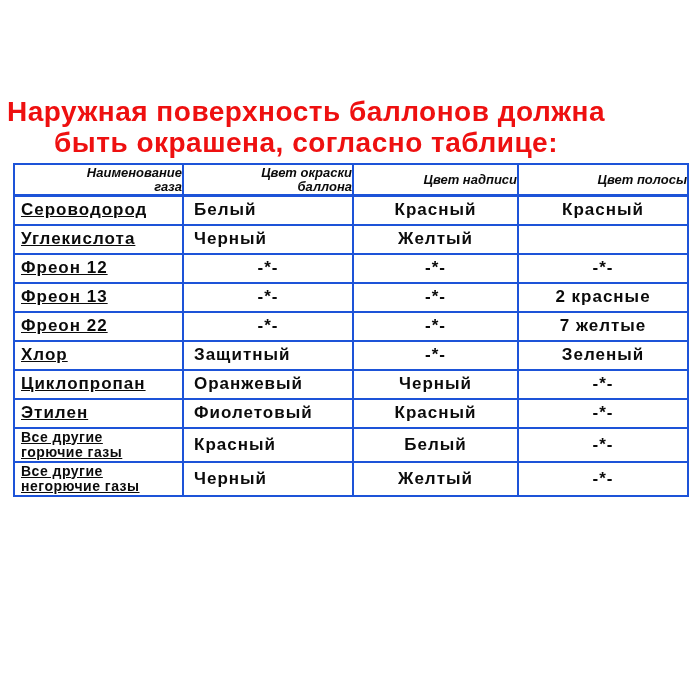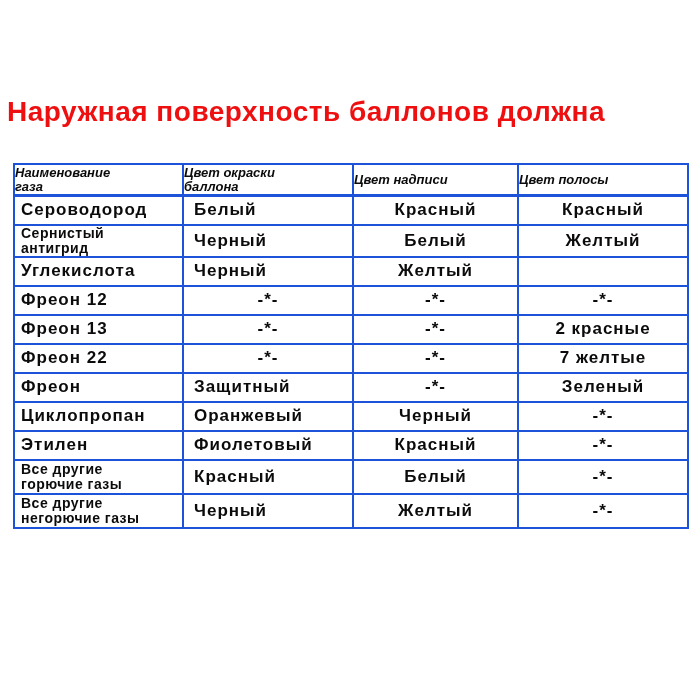--- a/index.html
+++ b/index.html
@@ -36,35 +36,36 @@
     color: #0b0b0b;
     vertical-align: middle;
     overflow: hidden;
     padding: 0;
   }
   .gas-table thead th {
     height: 29px; 
     font-size: 13px;
     font-style: italic;
     font-weight: bold;
-    text-align: left;
+    text-align: right;
     line-height: 14px;
     white-space: pre-line;
     border-bottom-width: 3px;
   }
   .gas-table tbody tr { height: 29px; }
   .gas-table tbody tr.h31 { height: 31px; }
   .gas-table tbody tr.h34 { height: 34px; padding-left: 36px; }
   td.c1 {
     font-size: 17px;
     font-weight: bold;
     letter-spacing: 1px;
     text-align: left;
     padding-left: 6px;
     white-space: pre-line;
+    text-decoration: underline;
   }
   tr.small-gas td.c1 {
     font-size: 14px;
     line-height: 15px;
     letter-spacing: 0.5px;
   }
   td.c2 {
     font-size: 17px;
     font-weight: bold;
     letter-spacing: 1px;
@@ -83,20 +84,21 @@
     font-size: 17px;
   }
 </style>
 </head>
 <body>
 
 <div class="canvas">
 
   <div class="title">
     <div>Наружная поверхность баллонов должна</div>
+    <div>быть окрашена, согласно таблице:</div>
   </div>
 
   <table class="gas-table">
     <colgroup>
       <col style="width:169px">
       <col style="width:170px">
       <col style="width:165px">
       <col style="width:170px">
     </colgroup>
     <thead>
@@ -109,27 +111,20 @@
         <th>Цвет полосы</th>
       </tr>
     </thead>
     <tbody>
       <tr>
         <td class="c1">Сероводород</td>
         <td class="c2">Белый</td>
         <td class="c3">Красный</td>
         <td class="c4">Красный</td>
       </tr>
-      <tr class="small-gas h31">
-        <td class="c1">Сернистый
-антигрид</td>
-        <td class="c2">Черный</td>
-        <td class="c3">Белый</td>
-        <td class="c4">Желтый</td>
-      </tr>
       <tr>
         <td class="c1">Углекислота</td>
         <td class="c2">Черный</td>
         <td class="c3">Желтый</td>
         <td class="c4"></td>
       </tr>
       <tr>
         <td class="c1">Фреон 12</td>
         <td class="c2 ditto">-*-</td>
         <td class="c3 ditto">-*-</td>
@@ -141,21 +136,21 @@
         <td class="c3 ditto">-*-</td>
         <td class="c4">2 красные</td>
       </tr>
       <tr>
         <td class="c1">Фреон 22</td>
         <td class="c2 ditto">-*-</td>
         <td class="c3 ditto">-*-</td>
         <td class="c4">7 желтые</td>
       </tr>
       <tr>
-        <td class="c1">Фреон</td>
+        <td class="c1">Хлор</td>
         <td class="c2">Защитный</td>
         <td class="c3 ditto">-*-</td>
         <td class="c4">Зеленый</td>
       </tr>
       <tr>
         <td class="c1">Циклопропан</td>
         <td class="c2">Оранжевый</td>
         <td class="c3">Черный</td>
         <td class="c4 ditto">-*-</td>
       </tr>

